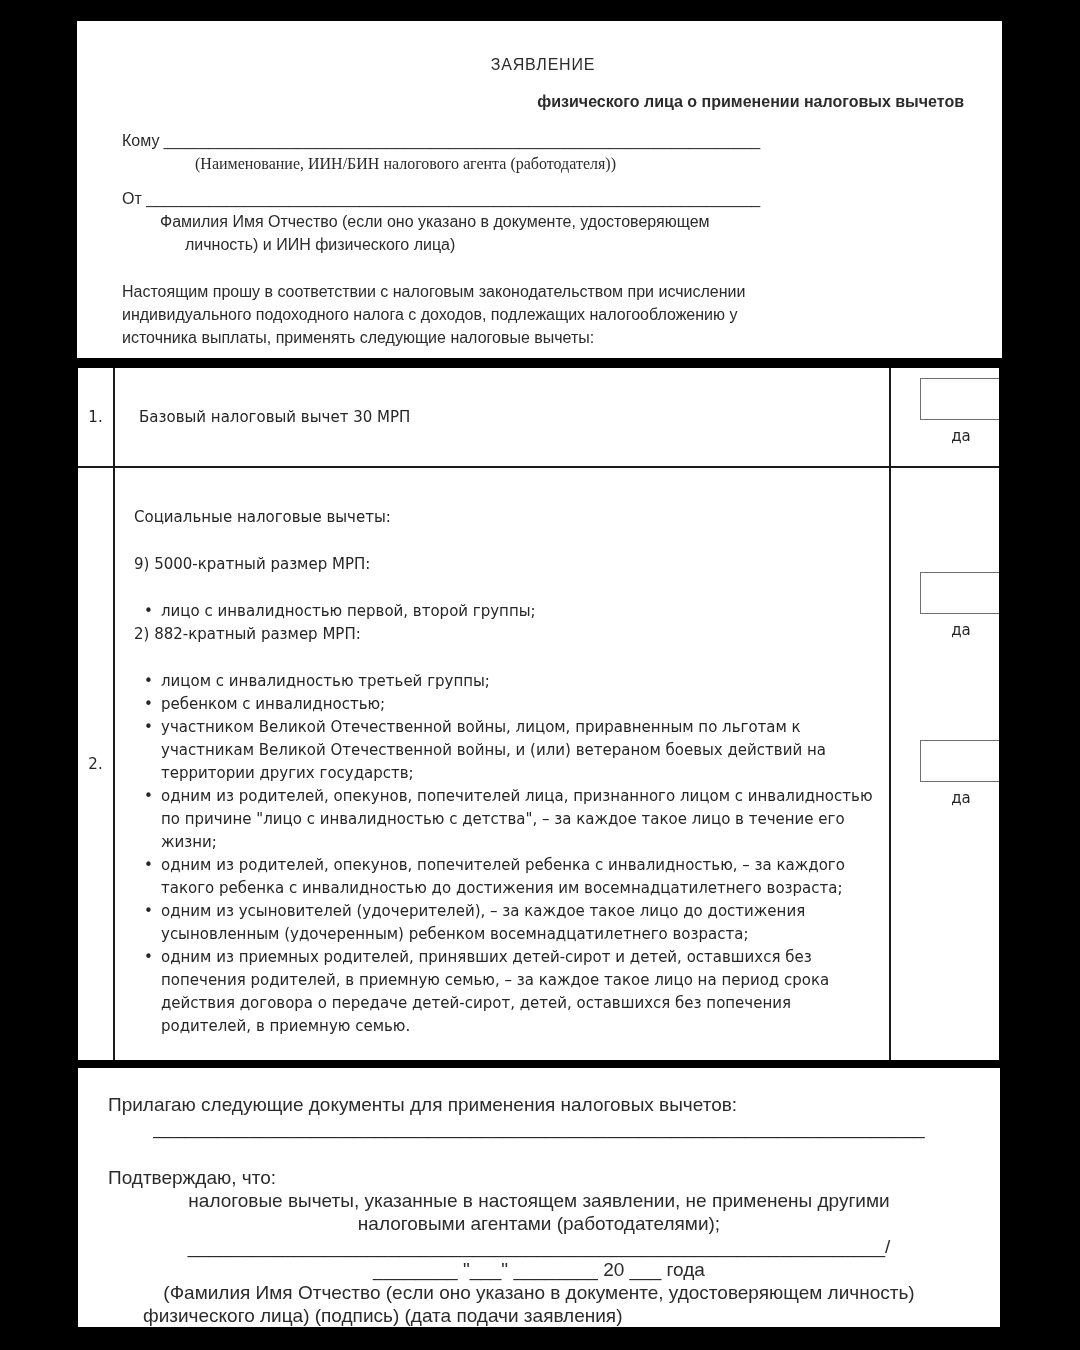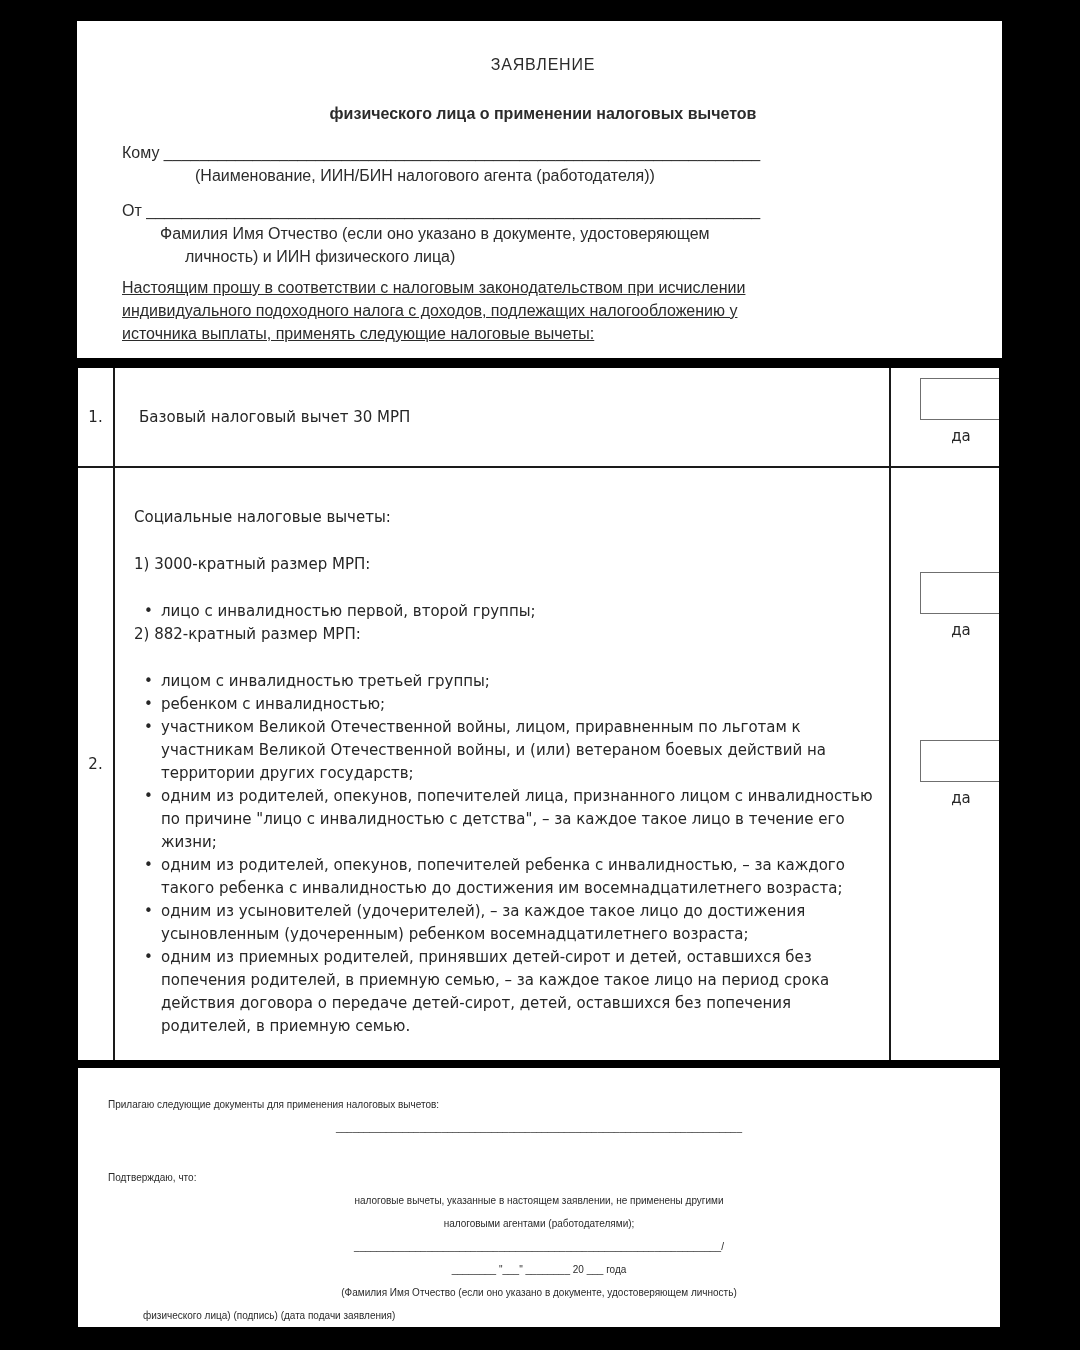--- a/index.html
+++ b/index.html
@@ -22,28 +22,28 @@
   }
   .panel{
     position:absolute;
     background:var(--panel);
     overflow:hidden;
   }
   
   #top-panel{left:77px;top:21px;width:925px;height:337px;padding:0 38px 0 45px;}
   #top-panel .t-line{font-size:16px;line-height:23px;white-space:nowrap;}
   .doc-title{margin-top:32px;text-align:center;font-size:17px;letter-spacing:.8px;}
-  .doc-subtitle{margin-top:26px;text-align:center;font-weight:bold;font-size:16px;}
+  .doc-subtitle{margin-top:14px;text-align:right;font-weight:bold;font-size:16px;}
   .addr-row{margin-top:16px;}
   .addr-row.from{margin-top:12px;}
   .blank{letter-spacing:0;white-space:nowrap;}
-  .cap-to{margin-left:73px;}
+  .cap-to{margin-left:73px;font-family:Liberation Serif, serif;}
   .cap-from1{margin-left:38px;}
   .cap-from2{margin-left:63px;}
-  .intro{margin-top:8px;text-decoration:underline;}
+  .intro{margin-top:24px;}
   
   #table-panel{
     left:78px;top:368px;width:921px;height:692px;
     display:grid;
     grid-template-columns:37px 1fr 108px;
     grid-template-rows:100px 1fr;
     font-family:"DejaVu Sans", sans-serif;
     font-size:15px;color:var(--table-text);
   }
   .cell{background:var(--panel);}
@@ -67,21 +67,21 @@
   .blist{list-style:none;}
   .blist li{position:relative;padding-left:27px;margin:0;}
   .blist li::before{
     content:"•";
     position:absolute;left:10px;top:0;
     font-size:15px;
   }
   .blist.single{}
   
   #bottom-panel{left:78px;top:1068px;width:922px;height:259px;padding:0 30px;}
-  #bottom-panel .f-line{font-size:10px;line-height:23px;white-space:nowrap;}
+  #bottom-panel .f-line{font-size:19px;line-height:23px;white-space:nowrap;}
   .f-attach{margin-top:25px;}
   .f-center{text-align:center;}
   .f-confirm{margin-top:27px;}
   .f-cap2{margin-left:35px;}
 </style>
 </head>
 <body>
 
 <div id="canvas">
 
@@ -122,21 +122,21 @@
         <div class="chk-box"></div>
         <div class="chk-label">да</div>
       </div>
     </div>
 
     <div class="cell cell-num b-right">
       <span>2.</span>
     </div>
     <div class="cell cell-row2-text b-right">
       <div class="block">Социальные налоговые вычеты:</div>
-      <div class="block">1) 3000-кратный размер МРП:</div>
+      <div class="block">9) 5000-кратный размер МРП:</div>
       <ul class="blist single">
         <li>лицо с инвалидностью первой, второй группы;</li>
       </ul>
       <div class="block">2) 882-кратный размер МРП:</div>
       <ul class="blist">
         <li>лицом с инвалидностью третьей группы;</li>
         <li>ребенком с инвалидностью;</li>
         <li>участником Великой Отечественной войны, лицом, приравненным по льготам к участникам Великой Отечественной войны, и (или) ветераном боевых действий на территории других государств;</li>
         <li>одним из родителей, опекунов, попечителей лица, признанного лицом с инвалидностью по причине "лицо с инвалидностью с детства", – за каждое такое лицо в течение его жизни;</li>
         <li>одним из родителей, опекунов, попечителей ребенка с инвалидностью, – за каждого такого ребенка с инвалидностью до достижения им восемнадцатилетнего возраста;</li>

